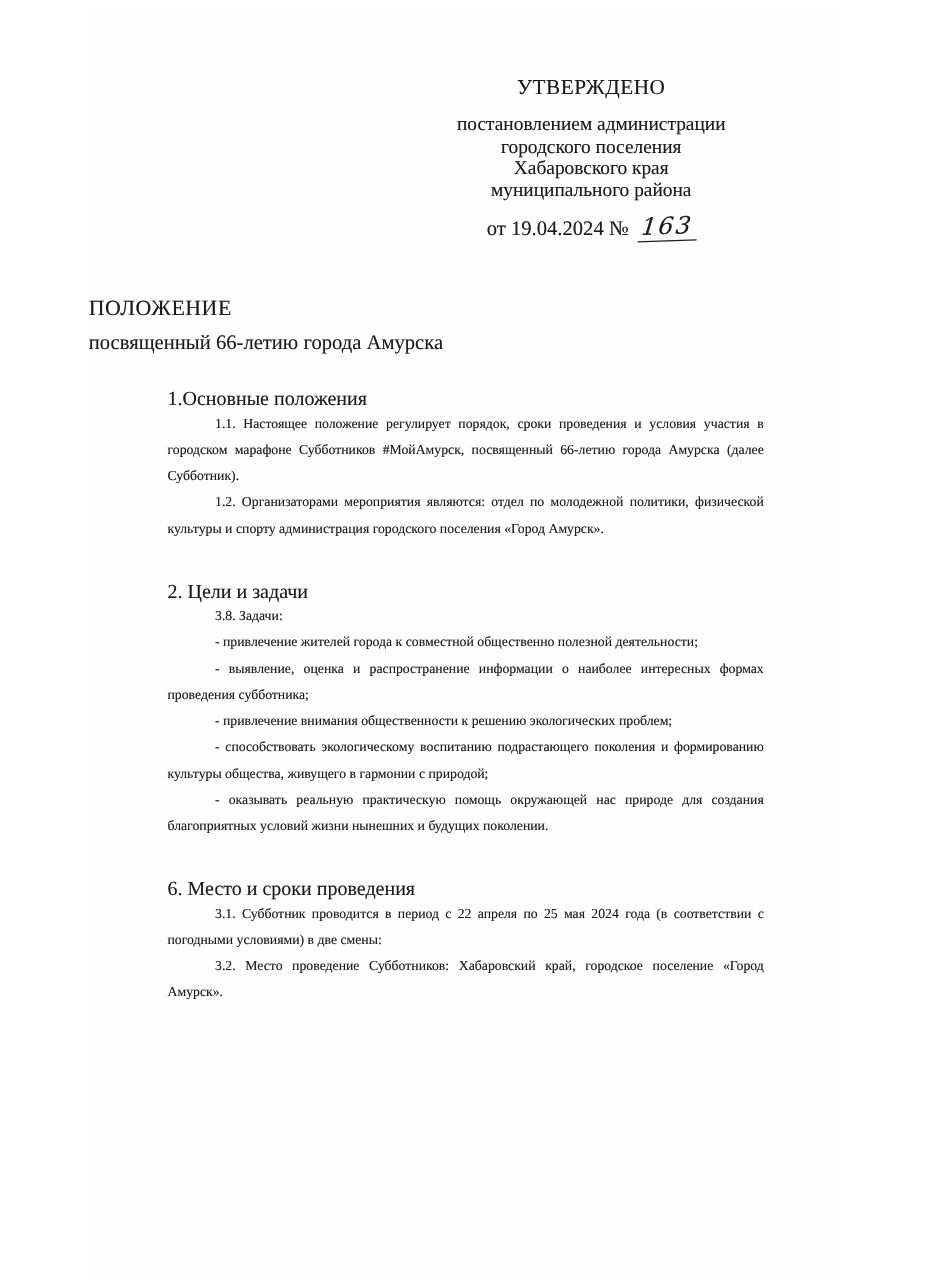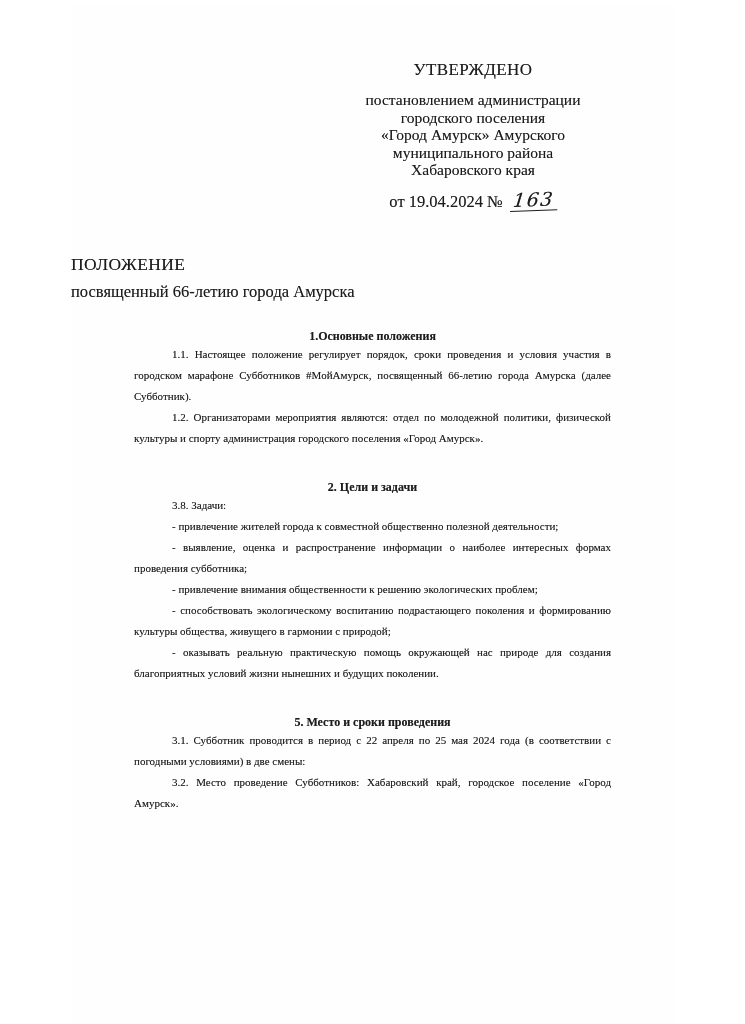--- a/index.html
+++ b/index.html
@@ -62,23 +62,22 @@
   .doc-subtitle {
     margin-top: 6px;
     font-size: 16.5px;
     line-height: 21px;
   }
   
   .doc-body {
     padding: 0 63px;
   }
   .sec-heading {
-    font-size: 12px;
-    font-weight: bold;
-    text-align: center;
+    font-size: 16px;
+    font-weight: normal;
     margin: 31px 0 0 0;
   }
   section:first-of-type .sec-heading {
     margin-top: 27px;
   }
   .para {
     font-size: 11px;
     line-height: 21px;
     text-align: justify;
     text-indent: 38px;
@@ -88,23 +87,22 @@
 </head>
 <body>
 
 <div class="page">
 
   <div class="approval">
     <div class="approval-status">УТВЕРЖДЕНО</div>
     <div class="approval-lines">
       <div>постановлением администрации</div>
       <div>городского поселения</div>
-      <div>«Город Амурск» Амурского</div>
+      <div>Хабаровского края</div>
       <div>муниципального района</div>
-      <div>Хабаровского края</div>
     </div>
     <div class="approval-date">
       <span>от 19.04.2024 №</span><span class="handwritten">163</span>
     </div>
   </div>
 
   <div class="title-block">
     <div class="doc-title">ПОЛОЖЕНИЕ</div>
     <div class="doc-subtitle">
       <div>посвященный 66-летию города Амурска</div>
@@ -123,20 +121,20 @@
       <h2 class="sec-heading">2. Цели и задачи</h2>
       <p class="para">3.8. Задачи:</p>
       <p class="para">- привлечение жителей города к совместной общественно полезной деятельности;</p>
       <p class="para">- выявление, оценка и распространение информации о наиболее интересных формах проведения субботника;</p>
       <p class="para">- привлечение внимания общественности к решению экологических проблем;</p>
       <p class="para">- способствовать экологическому воспитанию подрастающего поколения и формированию культуры общества, живущего в гармонии с природой;</p>
       <p class="para">- оказывать реальную практическую помощь окружающей нас природе для создания благоприятных условий жизни нынешних и будущих поколении.</p>
     </section>
 
     <section>
-      <h2 class="sec-heading">5. Место и сроки проведения</h2>
+      <h2 class="sec-heading">6. Место и сроки проведения</h2>
       <p class="para">3.1. Субботник проводится в период с 22 апреля по 25 мая 2024 года (в соответствии с погодными условиями) в две смены:</p>
       <p class="para">3.2. Место проведение Субботников: Хабаровский край, городское поселение «Город Амурск».</p>
     </section>
 
   </div>
 
 </div>
 
 </body></html>

